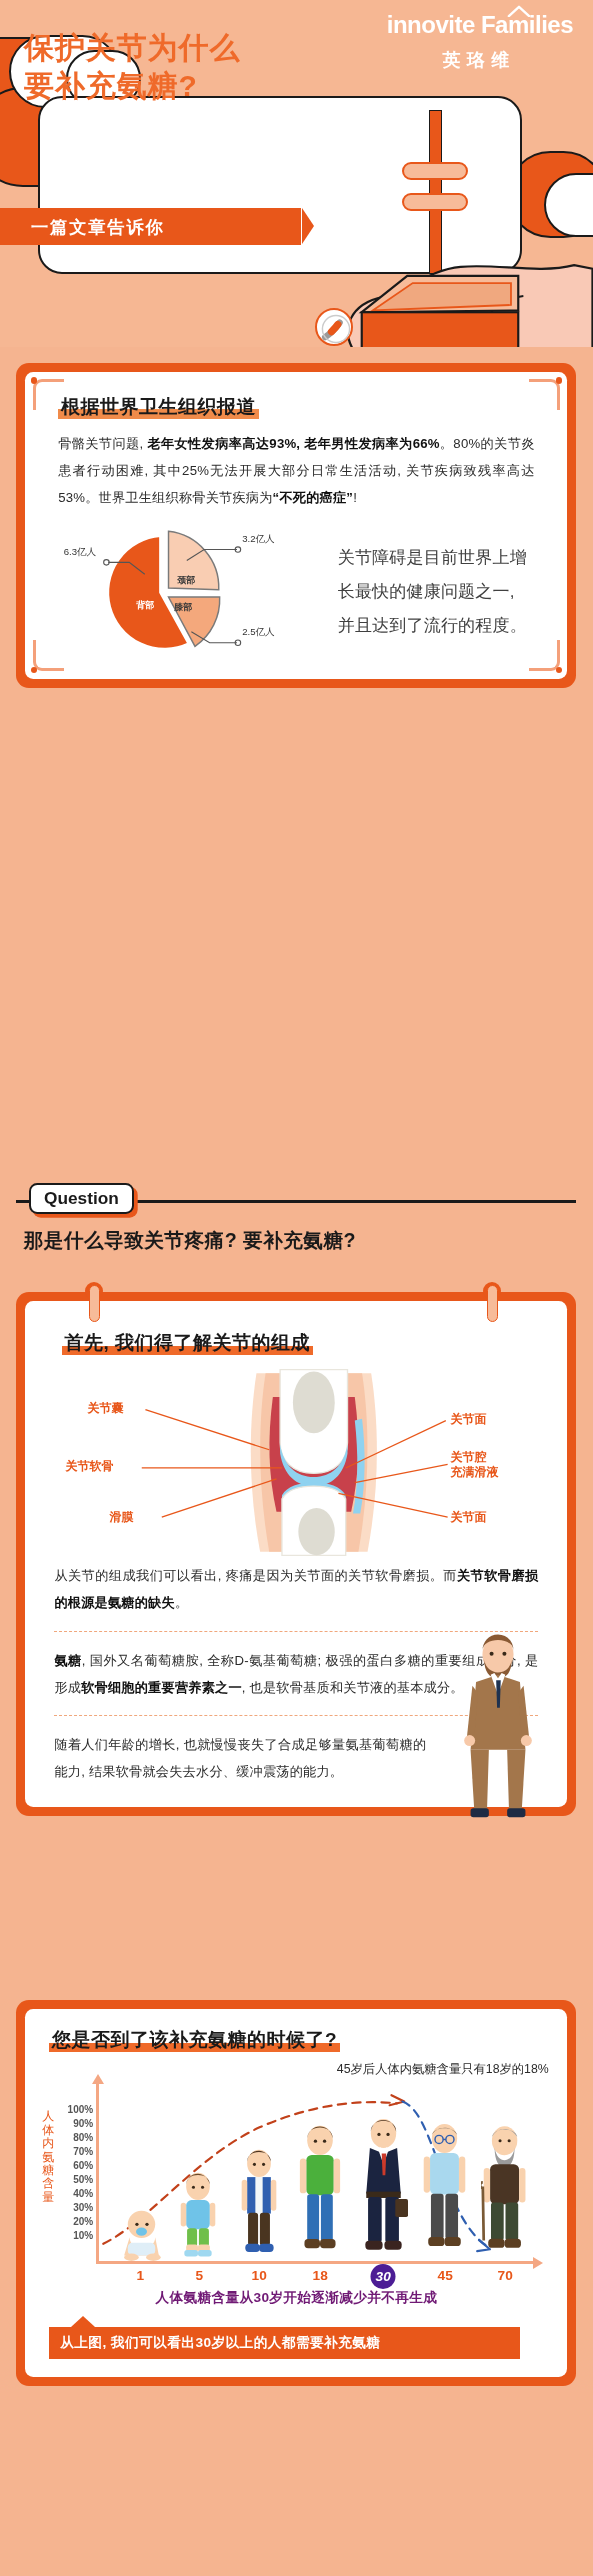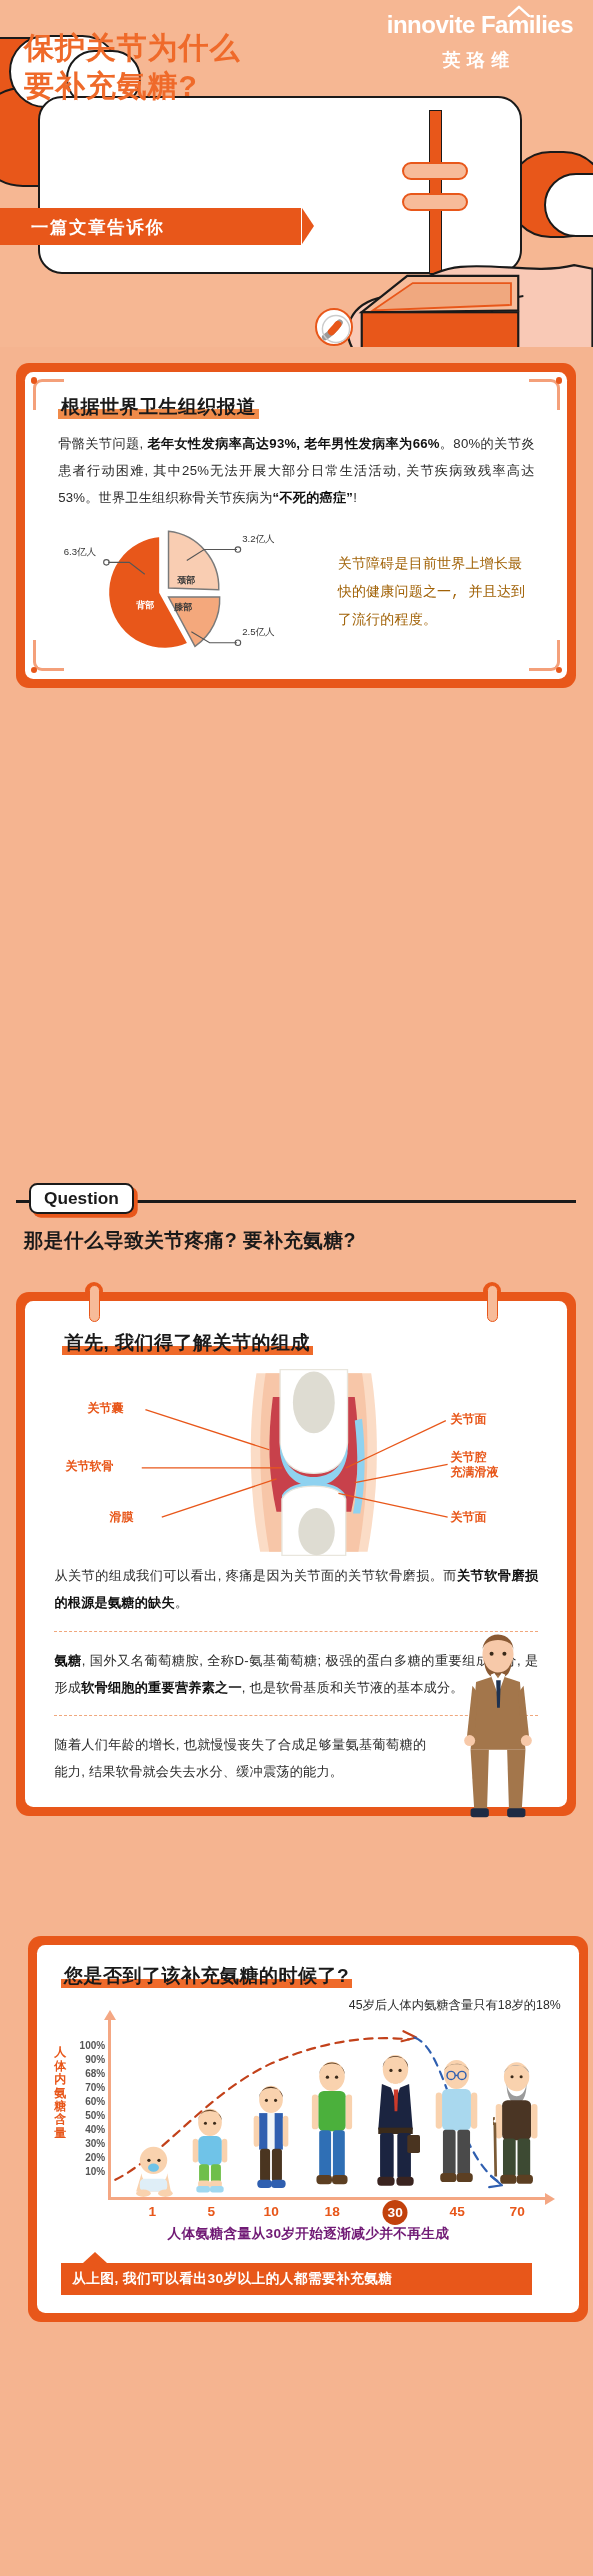--- a/index.html
+++ b/index.html
@@ -209,26 +209,25 @@
     z-index: 5;
   }
   .pie-callout {
     position: absolute;
     font-size: 9.6px;
     color: #333;
     z-index: 6;
     white-space: nowrap;
   }
   .pie-side-text {
-    font-size: 14px;
-    color: #a16207;
+    font-size: 17px;
+    color: #404040;
     line-height: 2.0;
     flex: 1;
     letter-spacing: 0.2px;
-    font-family: Liberation Mono, monospace;
   }
 
   
   .q-block { position: absolute; left: 16.4px; width: 560px; }
   .q-tag {
     position: absolute;
     left: 12.8px; top: 0;
     background: #ffffff;
     border: 2.3px solid #1a1a1a;
     border-radius: 8.2px;
@@ -305,21 +304,21 @@
     right: 5.5px; top: 3.7px;
     font-size: 12.3px;
     color: #2b2b2b;
     white-space: nowrap;
   }
   .y-title {
     position: absolute;
     left: 1.8px; top: 53px;
     width: 16.4px;
     font-size: 12px;
-    font-weight: bold;
+    font-weight: normal;
     color: #e8571a;
     line-height: 1.12;
     text-align: center;
   }
   .y-ticks {
     position: absolute;
     left: 18px; top: 46px;
     width: 37px;
     text-align: right;
   }
@@ -360,27 +359,28 @@
   .x-label {
     position: absolute;
     top: 211px;
     font-size: 13.7px;
     font-weight: bold;
     color: #e8571a;
     transform: translateX(-50%);
   }
   .x-label.hi {
     color: #ffffff;
-    background: #c2410c;
+    background: #4c1d95;
     border-radius: 50%;
     width: 25px; height: 25px;
     line-height: 25px;
     text-align: center;
     top: 207px;
     transform: translateX(-50%);
+    font-style: italic;
   }
   .person { position: absolute; bottom: 24px; }
 
   .bottom-banner {
     position: relative;
     margin: 20px 0 5.5px 11px;
     width: 471px; height: 32px;
     background: #e8571a;
     display: flex;
     align-items: center;
@@ -587,33 +587,33 @@
           <path d="M20 62 L14 118 L22 118 L26 70 Z" fill="#a3764b"></path>
           <path d="M76 62 L82 118 L74 118 L70 70 Z" fill="#a3764b"></path>
           <circle cx="17" cy="122" r="6" fill="#f7c9a9"></circle>
           <circle cx="79" cy="122" r="6" fill="#f7c9a9"></circle>
         </svg>
       </div>
     </div>
   </div>
 </div>
 
-<div class="section-outer" style="top:1936px;margin-left:12px;">
+<div class="section-outer" style="top:2000px;">
   <div class="section-inner" style="padding:20px 12.8px 12.8px 12.8px;">
 
     <div class="hl-heading full" style="margin-left:11px;">您是否到了该补充氨糖的时候了?</div>
 
     <div class="chart-wrap">
       <div class="chart-note">45岁后人体内氨糖含量只有18岁的18%</div>
 
       <div class="y-title">人体内氨糖含量</div>
       <div class="y-ticks">
         <div>100%</div>
         <div>90%</div>
-        <div>68%</div>
+        <div>80%</div>
         <div>70%</div>
         <div>60%</div>
         <div>50%</div>
         <div>40%</div>
         <div>30%</div>
         <div>20%</div>
         <div>10%</div>
       </div>
 
       <div class="axis-v"></div>

